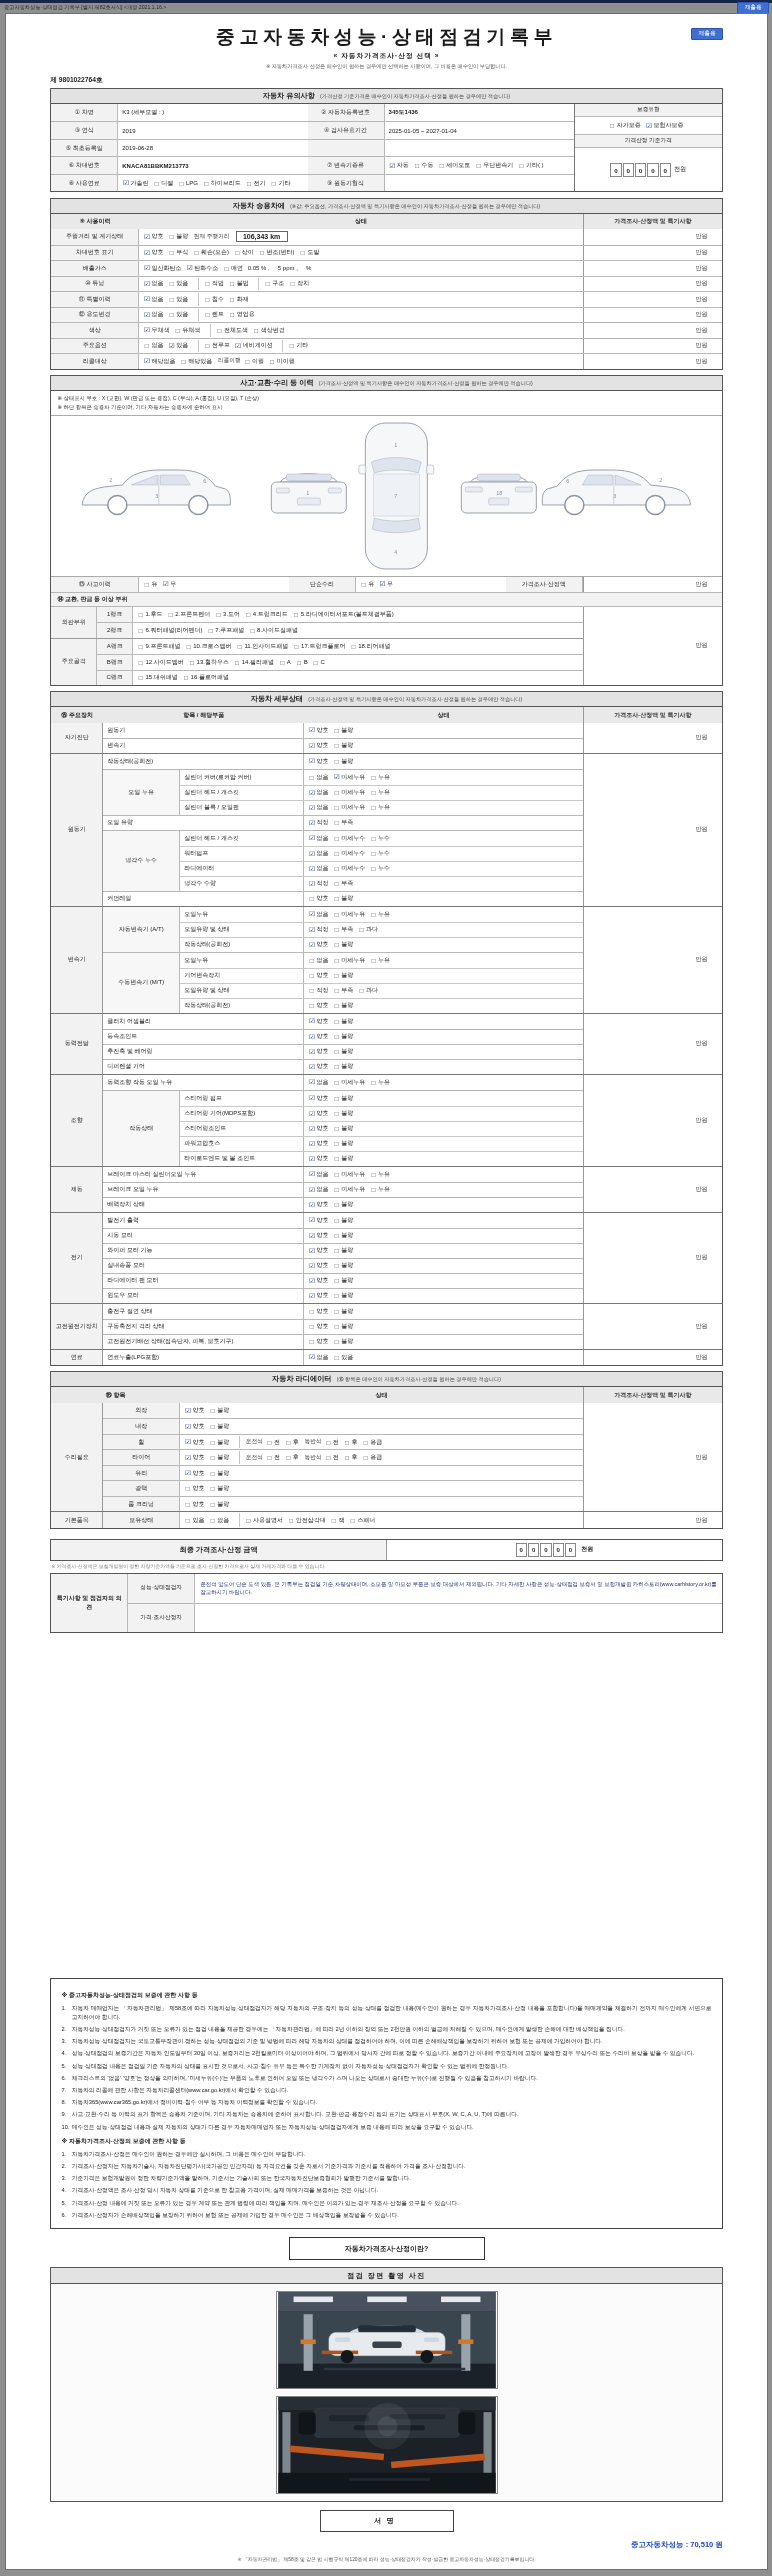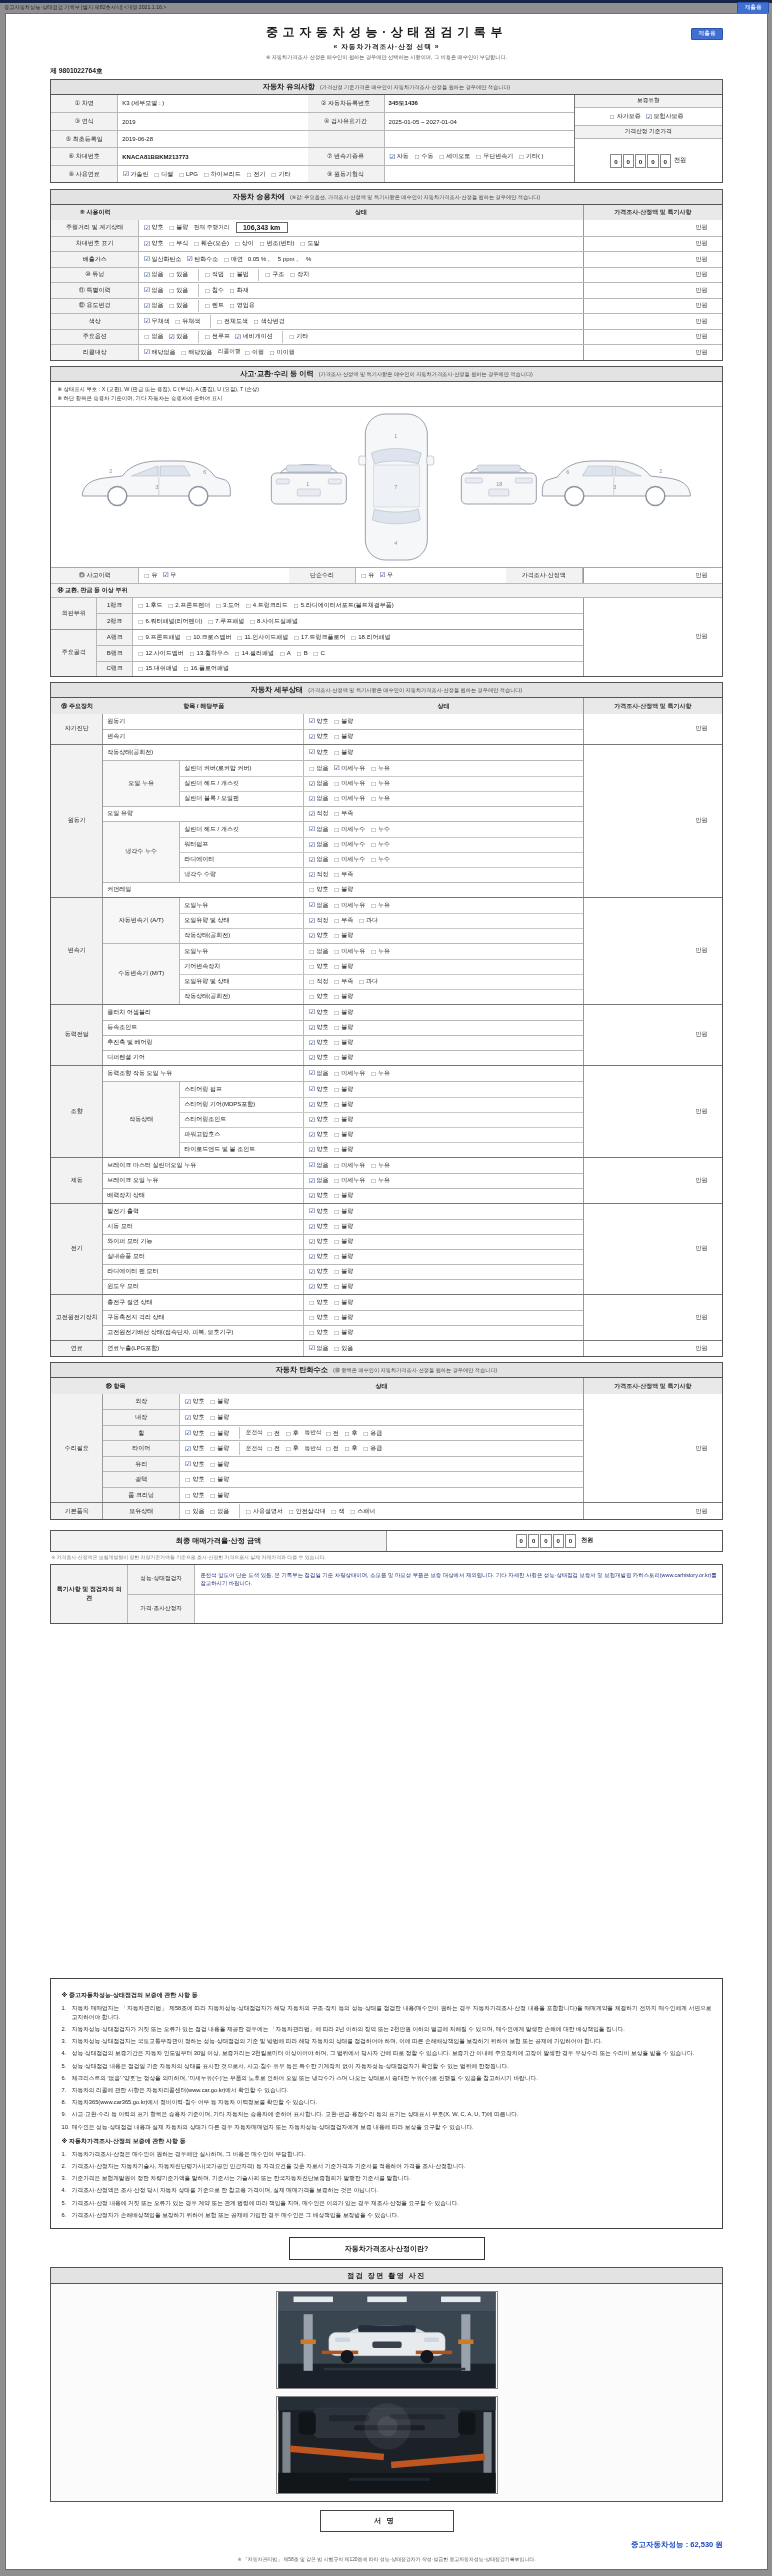--- a/index.html
+++ b/index.html
@@ -5,21 +5,21 @@
   * { box-sizing: border-box; margin: 0; padding: 0; }
   html, body { width: 773px; height: 2576px; overflow: hidden; }
   body { background: #8f8f8f; font-family: "Liberation Sans", "DejaVu Sans", sans-serif; color: #1a1a1a; position: relative; font-size: 6.2px; }
   .osbar { height: 2.6px; background: #16244a; }
   .topbar { height: 10.3px; display: flex; justify-content: space-between; align-items: center; padding: 0 4.1px; }
   .corner-note { font-size: 5.2px; color: #2b2b2b; }
   .badge { background: #3f6fd1; color: #fff; font-size: 5.7px; padding: 1px 6.2px; border-radius: 1px; border: 0.5px solid #2c55ab; cursor: pointer; }
   .paper { position: absolute; left: 5.2px; right: 5.2px; top: 13.4px; bottom: 6.2px; background: #fff; border: 0.5px solid #6e6e6e; padding: 7.2px 44px 7.2px; display: flex; flex-direction: column; }
 
   .doc-head { position: relative; text-align: center; padding-top: 2.1px; }
-  .doc-title { font-size: 12px; font-weight: bold; letter-spacing: 4.6px; }
+  .doc-title { font-size: 19px; font-weight: bold; letter-spacing: 4.6px; }
   .doc-subtitle { font-size: 6.7px; font-weight: bold; margin-top: 2.6px; letter-spacing: 1px; }
   .doc-note { font-size: 5.2px; color: #555; margin-top: 2.1px; }
   .badge2 { position: absolute; right: 0; top: 6.2px; }
   .doc-no { text-align: left; font-size: 6.7px; font-weight: bold; margin: 5.2px 0 3.1px; }
 
   .sec { margin-bottom: 5.2px; }
   .sec-h { border: 0.5px solid #555; background: #e3e3e3; text-align: center; padding: 2.1px 3.1px; font-weight: bold; font-size: 7.2px; }
   .sec-note { font-weight: normal; font-size: 5.2px; color: #444; margin-left: 3.1px; }
   .tbl { border: 0.5px solid #555; border-top: none; }
   .g-row { display: flex; align-items: stretch; min-height: 15.5px; }
@@ -1407,21 +1407,21 @@
               </div>
             </div>
             <div class="cell w-price">만원</div>
           </div>
         </div>
     </div>
   </div>
 
   <div class="sec">
     <div class="sec-h">
-      <span>자동차 탄화수소</span>
+      <span>자동차 라디에이터</span>
       <span class="sec-note">(⑯ 항목은 매수인이 자동차가격조사·산정을 원하는 경우에만 적습니다)</span>
     </div>
     <div class="tbl">
       <div class="g-row head">
         <div class="cell ehw1">⑯ 항목</div>
         <div class="cell ehw2">상태</div>
         <div class="cell w-price" style="justify-content:center; padding-right:4.1px;">가격조사·산정액 및 특기사항</div>
       </div>
       <div id="etc-groups">
           <div class="e-group">
@@ -1601,21 +1601,21 @@
                 </div>
               </div>
             </div>
             <div class="cell w-price">만원</div>
           </div>
         </div>
     </div>
   </div>
 
   <div class="final-row">
-    <div class="cell lab fin-lab">최종 매매가격을·산정 금액</div>
+    <div class="cell lab fin-lab">최종 가격조사·산정 금액</div>
     <div class="cell fin-amount">
       <span><span class="digit">0</span><span class="digit">0</span><span class="digit">0</span><span class="digit">0</span><span class="digit">0</span></span>
       <span class="fin-unit">천원</span>
     </div>
   </div>
   <div class="fin-note">※ 가격조사·산정액은 보험개발원이 정한 차량기준가액을 기준으로 조사·산정한 가격으로서 실제 거래가격과 다를 수 있습니다.</div>
   <div class="op-wrap">
     <div class="cell lab op-main">특기사항 및 점검자의 의견</div>
     <div id="opinion-rows" class="op-rows">
         <div class="g-row op-row">
@@ -1752,18 +1752,18 @@
         <circle cx="216" cy="58" r="20" fill="#ffffff" opacity="0.08"></circle>
         <rect y="150" width="430" height="40" fill="#11161b"></rect>
         <rect x="140" y="160" width="160" height="6" fill="#1f262e"></rect>
       </svg>
     </div>
   </div>
 
   <div class="sign-box">서명</div>
   <div class="fee">
     <span>중고자동차성능 :</span>
-    <span>62,530 원</span>
+    <span>70,510 원</span>
   </div>
   <div class="ft">※ 「자동차관리법」 제58조 및 같은 법 시행규칙 제120조에 따라 성능·상태점검자가 작성·발급한 중고자동차성능·상태점검기록부입니다.</div>
 
 </div>
 
 
 </body></html>

